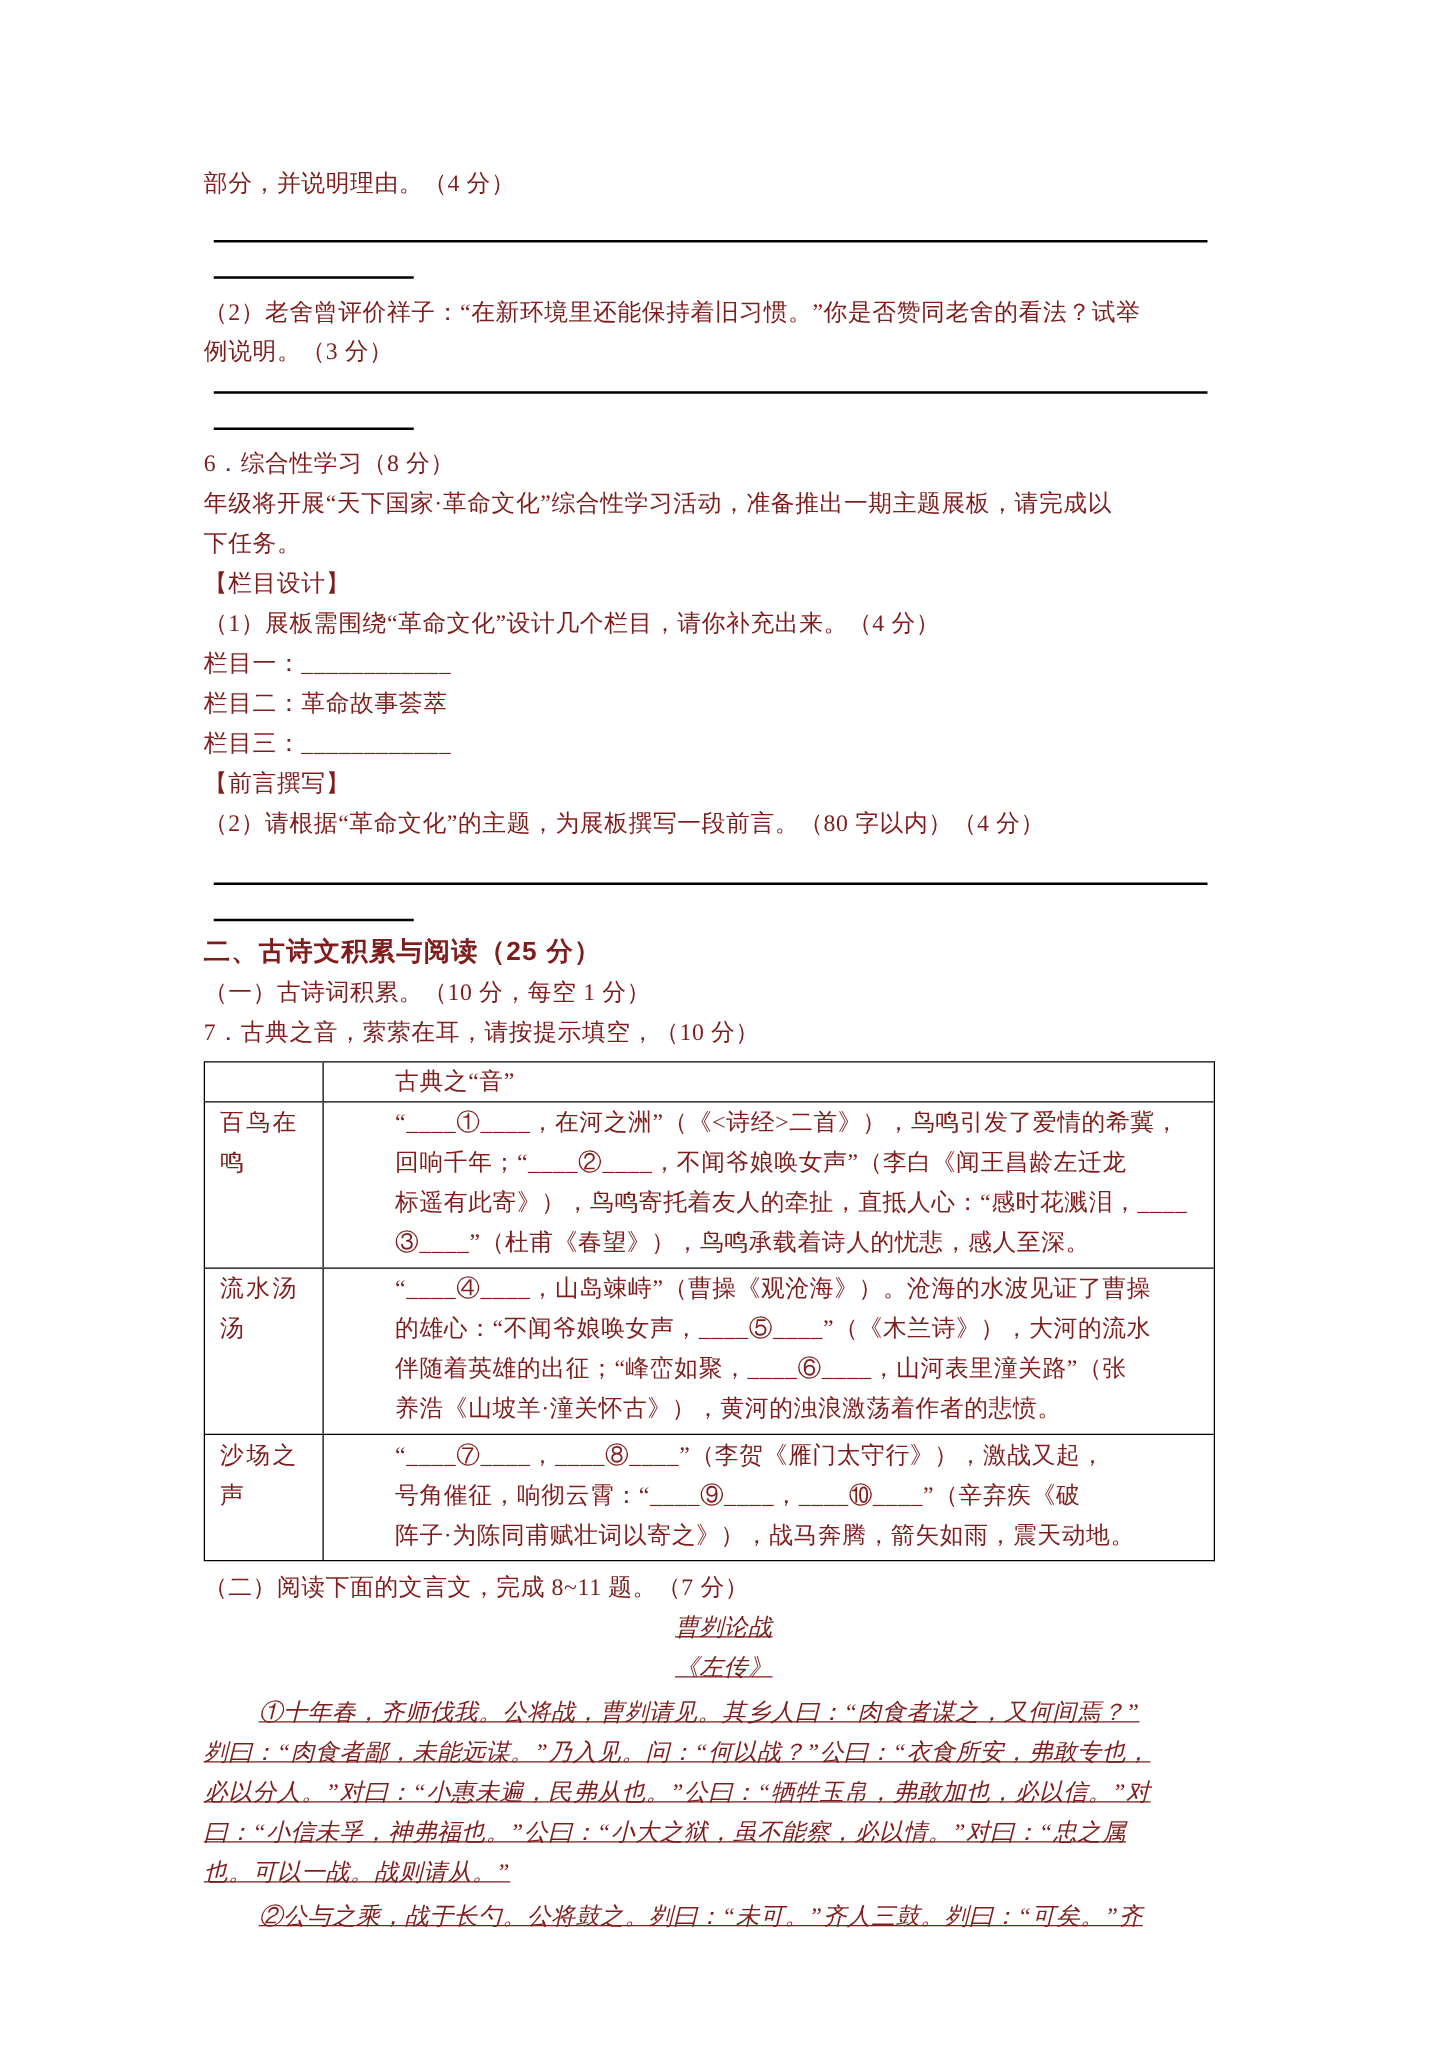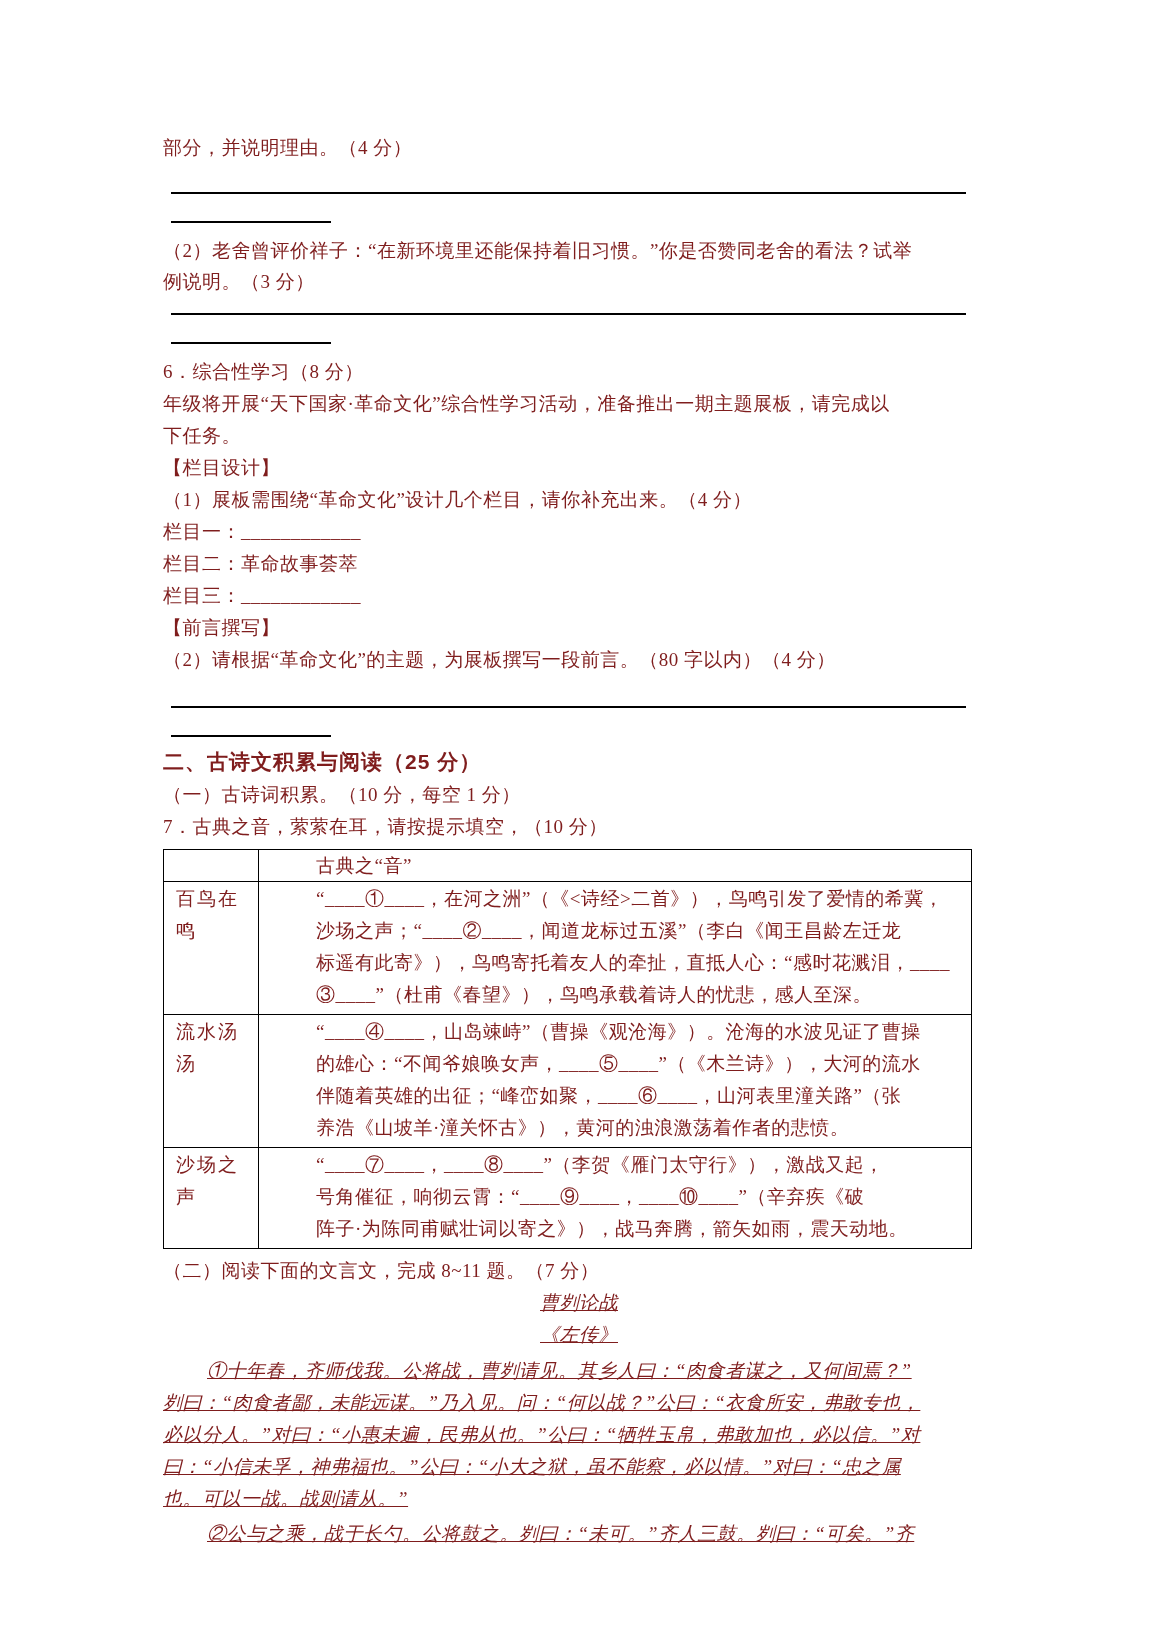--- a/index.html
+++ b/index.html
@@ -102,21 +102,21 @@
     <div class="trow first theader">
       <div class="tlabel"></div>
       <div class="tbody">
         <div class="cline">古典之“音”</div>
       </div>
     </div>
     <div class="trow">
       <div class="tlabel">百鸟在鸣</div>
       <div class="tbody">
         <div class="cline">“____①____，在河之洲”（《&lt;诗经&gt;二首》），鸟鸣引发了爱情的希冀，</div>
-        <div class="cline">沙场之声；“____②____，闻道龙标过五溪”（李白《闻王昌龄左迁龙</div>
+        <div class="cline">回响千年；“____②____，不闻爷娘唤女声”（李白《闻王昌龄左迁龙</div>
         <div class="cline">标遥有此寄》），鸟鸣寄托着友人的牵扯，直抵人心：“感时花溅泪，____</div>
         <div class="cline">③____”（杜甫《春望》），鸟鸣承载着诗人的忧悲，感人至深。</div>
       </div>
     </div>
     <div class="trow">
       <div class="tlabel">流水汤汤</div>
       <div class="tbody">
         <div class="cline">“____④____，山岛竦峙”（曹操《观沧海》）。沧海的水波见证了曹操</div>
         <div class="cline">的雄心：“不闻爷娘唤女声，____⑤____”（《木兰诗》），大河的流水</div>
         <div class="cline">伴随着英雄的出征；“峰峦如聚，____⑥____，山河表里潼关路”（张</div>

